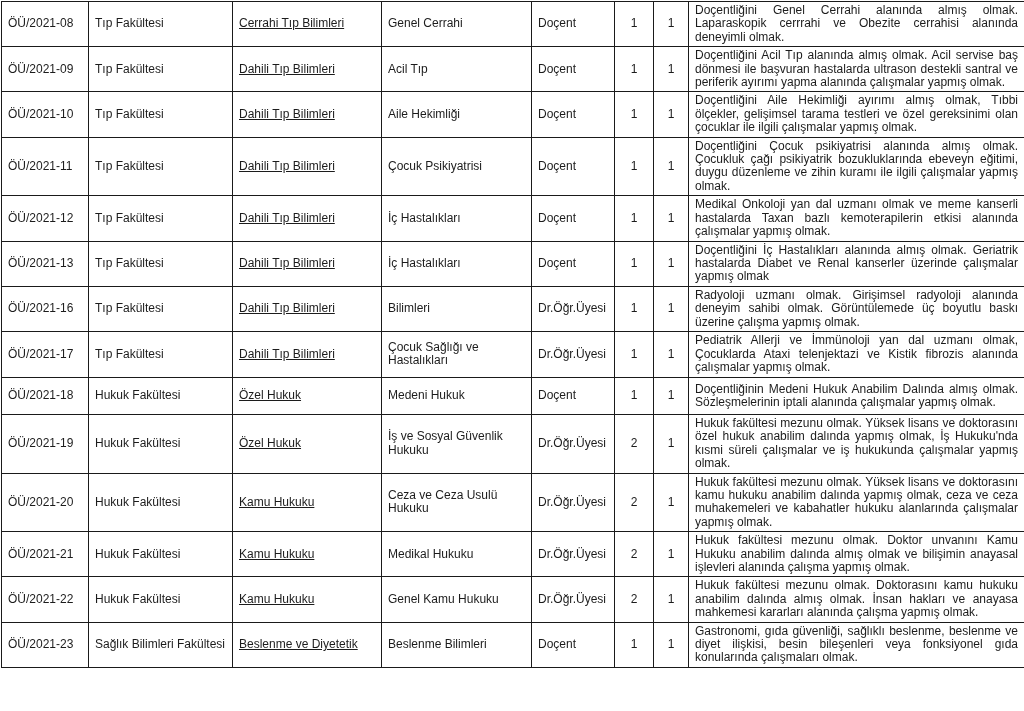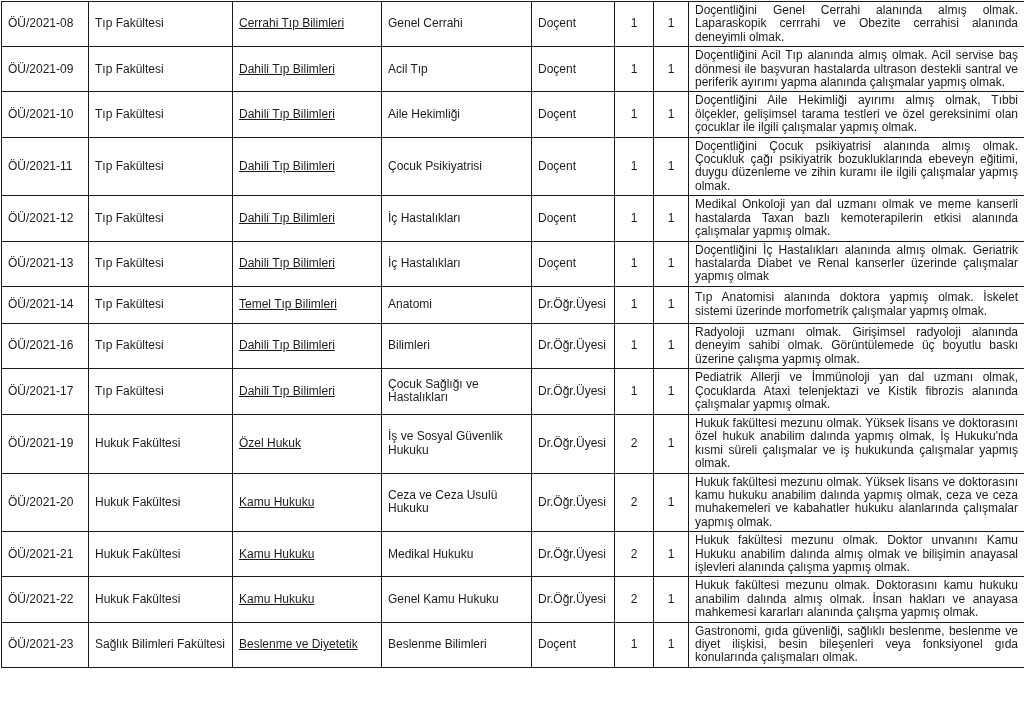--- a/index.html
+++ b/index.html
@@ -114,49 +114,49 @@
         <tr style="height: 45px;">
           <td class="c-code">ÖÜ/2021-13</td>
           <td class="c-fac">Tıp Fakültesi</td>
           <td class="c-dep">Dahili Tıp Bilimleri</td>
           <td class="c-field">İç Hastalıkları</td>
           <td class="c-title">Doçent</td>
           <td class="c-count">1</td>
           <td class="c-count">1</td>
           <td class="c-req">Doçentliğini İç Hastalıkları alanında almış olmak. Geriatrik hastalarda Diabet ve Renal kanserler üzerinde çalışmalar yapmış olmak</td>
         </tr>
-        <tr style="height: 37px;">
-          <td class="c-code">ÖÜ/2021-14</td>
-          <td class="c-fac">Tıp Fakültesi</td>
-          <td class="c-dep">Temel Tıp Bilimleri</td>
-          <td class="c-field">Anatomi</td>
-          <td class="c-title">Dr.Öğr.Üyesi</td>
-          <td class="c-count">1</td>
-          <td class="c-count">1</td>
-          <td class="c-req">Tıp Anatomisi alanında doktora yapmış olmak. İskelet sistemi üzerinde morfometrik çalışmalar yapmış olmak.</td>
-        </tr>
         <tr style="height: 40px;">
           <td class="c-code">ÖÜ/2021-16</td>
           <td class="c-fac">Tıp Fakültesi</td>
           <td class="c-dep">Dahili Tıp Bilimleri</td>
           <td class="c-field">Bilimleri</td>
           <td class="c-title">Dr.Öğr.Üyesi</td>
           <td class="c-count">1</td>
           <td class="c-count">1</td>
           <td class="c-req">Radyoloji uzmanı olmak. Girişimsel radyoloji alanında deneyim sahibi olmak. Görüntülemede üç boyutlu baskı üzerine çalışma yapmış olmak.</td>
         </tr>
         <tr style="height: 46px;">
           <td class="c-code">ÖÜ/2021-17</td>
           <td class="c-fac">Tıp Fakültesi</td>
           <td class="c-dep">Dahili Tıp Bilimleri</td>
           <td class="c-field">Çocuk Sağlığı ve Hastalıkları</td>
           <td class="c-title">Dr.Öğr.Üyesi</td>
           <td class="c-count">1</td>
           <td class="c-count">1</td>
           <td class="c-req">Pediatrik Allerji ve İmmünoloji yan dal uzmanı olmak, Çocuklarda Ataxi telenjektazi ve Kistik fibrozis alanında çalışmalar yapmış olmak.</td>
+        </tr>
+        <tr style="height: 37px;">
+          <td class="c-code">ÖÜ/2021-18</td>
+          <td class="c-fac">Hukuk Fakültesi</td>
+          <td class="c-dep">Özel Hukuk</td>
+          <td class="c-field">Medeni Hukuk</td>
+          <td class="c-title">Doçent</td>
+          <td class="c-count">1</td>
+          <td class="c-count">1</td>
+          <td class="c-req">Doçentliğinin Medeni Hukuk Anabilim Dalında almış olmak. Sözleşmelerinin iptali alanında çalışmalar yapmış olmak.</td>
         </tr>
         <tr style="height: 58px;">
           <td class="c-code">ÖÜ/2021-19</td>
           <td class="c-fac">Hukuk Fakültesi</td>
           <td class="c-dep">Özel Hukuk</td>
           <td class="c-field">İş ve Sosyal Güvenlik Hukuku</td>
           <td class="c-title">Dr.Öğr.Üyesi</td>
           <td class="c-count">2</td>
           <td class="c-count">1</td>
           <td class="c-req">Hukuk fakültesi mezunu olmak. Yüksek lisans ve doktorasını özel hukuk anabilim dalında yapmış olmak, İş Hukuku'nda kısmi süreli çalışmalar ve iş hukukunda çalışmalar yapmış olmak.</td>

